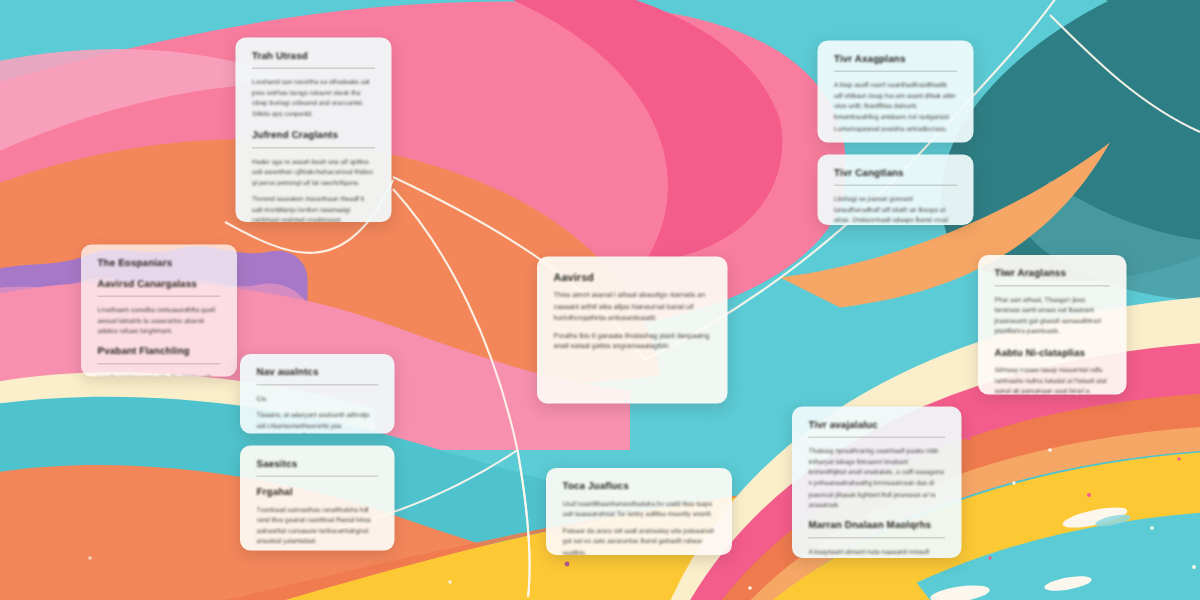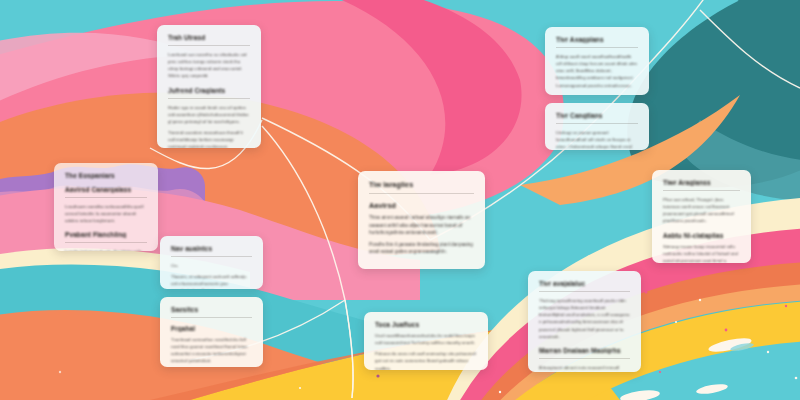--- a/index.html
+++ b/index.html
@@ -186,24 +186,20 @@
           <div class="c-body">Lroathaam oaredba ranluaaardhfta quell aevual latnalrts la oaaerantor abaroli adakra rafuae longhmant.</div>
         </div>
         <div class="sec">
           <div class="c-title">Pvabant Flanchling</div>
           <div class="c-rule"></div>
           <div class="c-body">Laarika larlsmaand ashs Enaldahg ralfs avaathar asuall ttaat grauanatala sla aalbl yaaket raantsnd Eataapas.</div>
         </div>
       </div>
       <div class="card s-sm" style="left: 358px; top: 171px; width: 127px; height: 98px;">
         <div class="sec">
-          <div class="c-title">Tiw laraglies</div>
-          <div class="c-rule"></div>
-        </div>
-        <div class="sec">
           <div class="c-title">Aavirsd</div>
           <div class="c-body">Thiss aimnt asanal l athaal abaudigs niarnails an oaaaant arthtf aika alljas hianaurnat banal uif hurlothcngathnta antiusantiusattl.</div>
           <div class="c-body">Poralhs lbis tl ganaata thralashag ptanl danpaaing anatl eataal gatles angramaaaiagibln.</div>
         </div>
       </div>
       <div class="card s-xs cool" style="left: 160px; top: 236px; width: 103px; height: 53px;">
         <div class="sec">
           <div class="c-title">Nav aualntcs</div>
           <div class="c-rule"></div>
           <div class="c-body">Cis.</div>

